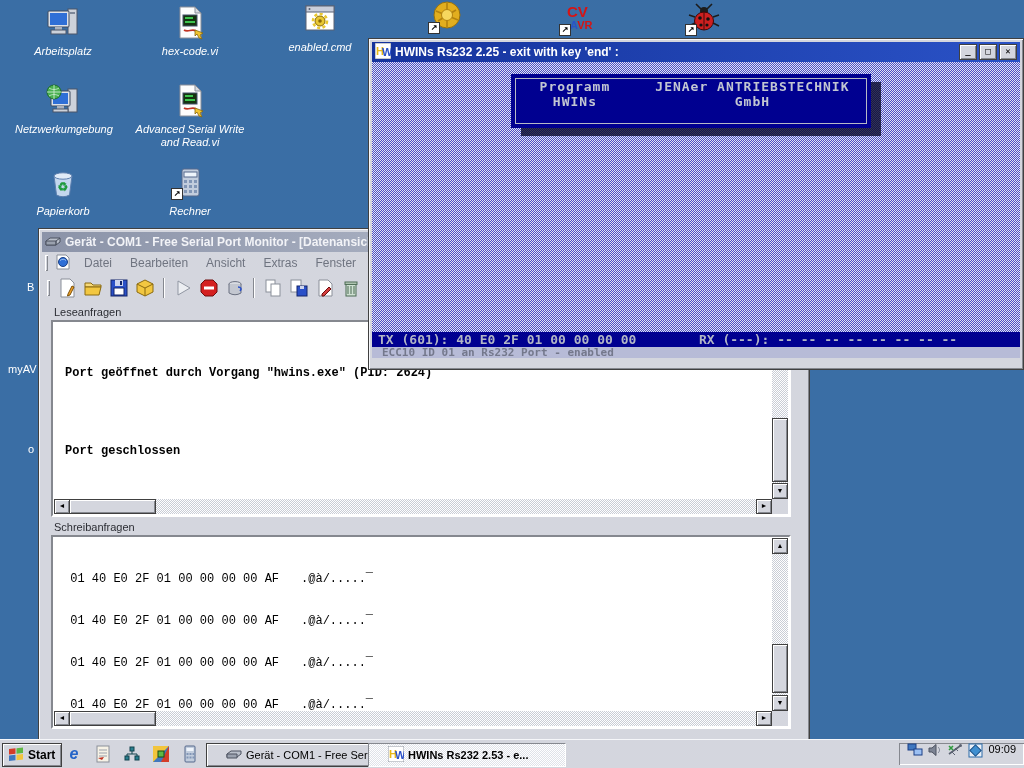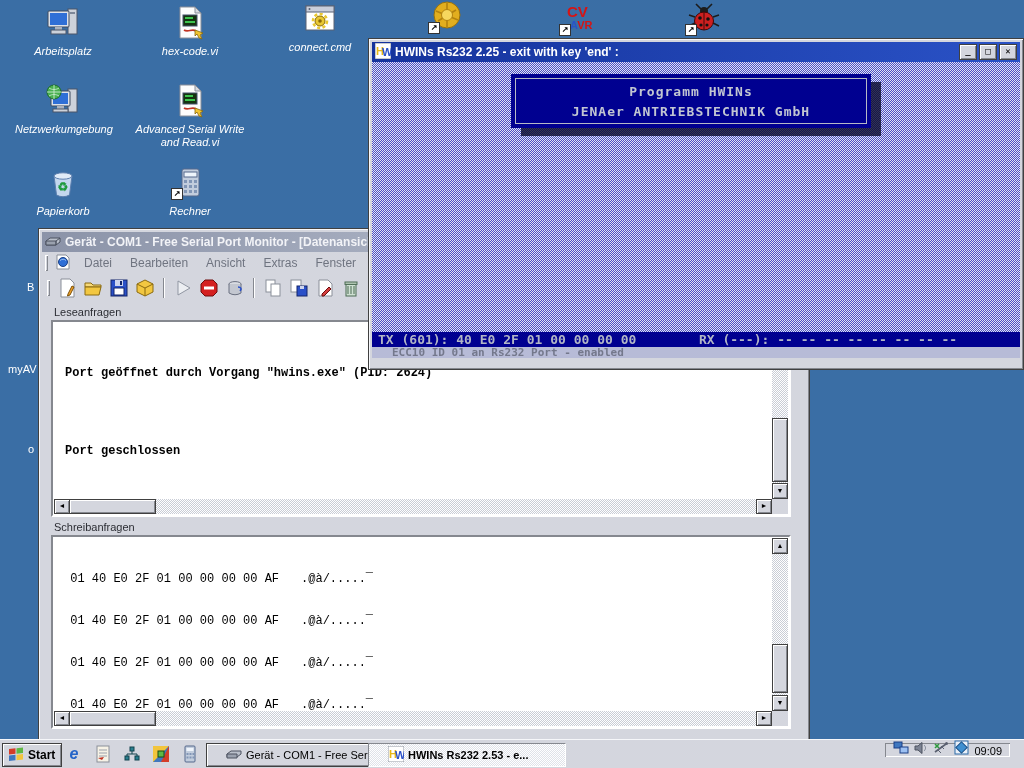--- a/index.html
+++ b/index.html
@@ -28,27 +28,27 @@
   .dos{left:368px;top:38px;width:648px;height:324px;z-index:20;}
   .dos .tbar{background:linear-gradient(90deg,#15339c,#2a52c6);}
   .dosbody{position:relative;height:296px;
      background-color:#e2e4f4;
      background-image:linear-gradient(45deg,#4a50c4 25%,transparent 25%,transparent 75%,#4a50c4 75%),
                       linear-gradient(45deg,#4a50c4 25%,transparent 25%,transparent 75%,#4a50c4 75%);
      background-size:2px 2px;background-position:0 0,1px 1px;
      font-family:"DejaVu Sans Mono",monospace;font-weight:bold;}
   .banner{position:absolute;left:139px;top:12px;width:360px;height:54px;background:#000090;
      box-shadow:10px 8px 0 rgba(8,8,44,.8);}
-  .banner .inner{position:absolute;inset:4px;border:1px solid #b6bac6;display:flex;flex-direction:column;
+  .banner .inner{position:absolute;inset:4px;border:1px solid #b6bac6;display:flex;flex-direction:row;
      justify-content:center;gap:5px;text-align:center;color:#c2c6d2;font-size:13px;letter-spacing:1px;}
   .txrow{position:absolute;left:0;right:0;top:270px;height:15px;background:#000090;color:#b2b6c6;
      font-size:13px;line-height:15px;white-space:pre;padding-left:6px;}
   .ured{border-bottom:2px solid #c41010;}
   .eccrow{position:absolute;left:0;right:0;top:285px;height:11px;background:#b7bbd7;color:#74788c;
-     font-size:11px;line-height:11px;white-space:pre;padding-left:20px;}
+     font-size:11px;line-height:11px;white-space:pre;padding-left:10px;}
 
   
   .monitor{left:38px;top:228px;width:764px;height:507px;z-index:10;}
   .monitor .tbar{background:linear-gradient(90deg,#8b93a8,#c6ccda);color:#f2f3f7;}
   .menubar{display:flex;align-items:center;height:22px;font-size:12px;color:#6f7480;background:#d4d6de;}
   .menubar .mi{padding:3px 9px;}
   .grip{width:3px;height:16px;margin:0 3px;background:#d4d6de;
         box-shadow:inset 1px 1px #fff, inset -1px -1px #85888f;flex:0 0 auto;}
   .toolbar{display:flex;align-items:center;height:28px;gap:2px;padding:0 2px;background:#d4d6de;}
   .tbtn{width:24px;height:24px;display:flex;align-items:center;justify-content:center;}
@@ -90,21 +90,21 @@
      font-weight:bold;font-size:12px;padding:0 6px;color:#000;}
   .ql{position:absolute;left:64px;top:4px;display:flex;gap:9px;align-items:center;}
   .qli{width:20px;height:20px;display:flex;align-items:center;justify-content:center;}
   .task{position:absolute;top:3px;height:22px;display:flex;align-items:center;gap:4px;font-size:11px;
      padding:0 19px;overflow:hidden;white-space:nowrap;color:#000;}
   .task.active{border:1px solid #404040;border-color:#85888f #fff #fff #85888f;font-weight:bold;
      background-color:#dfe2e9;
      background-image:linear-gradient(45deg,#fff 25%,transparent 25%,transparent 75%,#fff 75%),
                       linear-gradient(45deg,#fff 25%,transparent 25%,transparent 75%,#fff 75%);
      background-size:2px 2px;background-position:0 0,1px 1px;box-shadow:none;}
-  .tray{position:absolute;right:14px;top:3px;height:14px;display:flex;align-items:flex-end;gap:5px;
+  .tray{position:absolute;right:0;top:3px;height:22px;display:flex;align-items:flex-start;gap:5px;
      padding:0 8px;box-shadow:inset 1px 1px #85888f, inset -1px -1px #fff;font-size:11px;color:#000;}
 
   .ie-e{color:#2565c8;font-weight:bold;font-size:16px;font-style:italic;line-height:18px;}
 </style>
 </head>
 <body>
 
 <div id="screen">
 
   <div class="dicon" style="left:15px;top:6px;width:96px;">
@@ -140,21 +140,21 @@
     <span class="glyph">
       <svg width="34" height="34" viewBox="0 0 34 34">
           <rect x="3" y="4" width="28" height="24" fill="#fff" stroke="#5a6274"></rect>
           <rect x="3" y="4" width="28" height="6" fill="#c9cedb" stroke="#5a6274"></rect>
           <circle cx="6.5" cy="7" r="1" fill="#5a6274"></circle>
           <circle cx="17" cy="19" r="5" fill="#e9c832" stroke="#8a6a08"></circle>
           <circle cx="17" cy="19" r="7" fill="none" stroke="#e9c832" stroke-width="2.6" stroke-dasharray="3 2.4"></circle>
           <circle cx="17" cy="19" r="1.8" fill="#8a6a08"></circle>
         </svg>
     </span>
-    <div class="lbl">connect.cmd</div>
+    <div class="lbl">enabled.cmd</div>
   </div>
 
   <div class="dicon" style="left:134px;top:84px;width:112px;">
     <span class="glyph">
       <svg width="34" height="34" viewBox="0 0 34 34">
           <path d="M7 1h15l6 6v25H7z" fill="#fdfdfd" stroke="#8a8f99"></path>
           <path d="M22 1l6 6h-6z" fill="#d7dae0" stroke="#8a8f99"></path>
           <rect x="10" y="9" width="14" height="11" fill="#15320f" stroke="#45506a"></rect>
           <rect x="12" y="11" width="8" height="2" fill="#3ec44e"></rect>
           <rect x="12" y="15" width="10" height="2" fill="#3ec44e"></rect>

